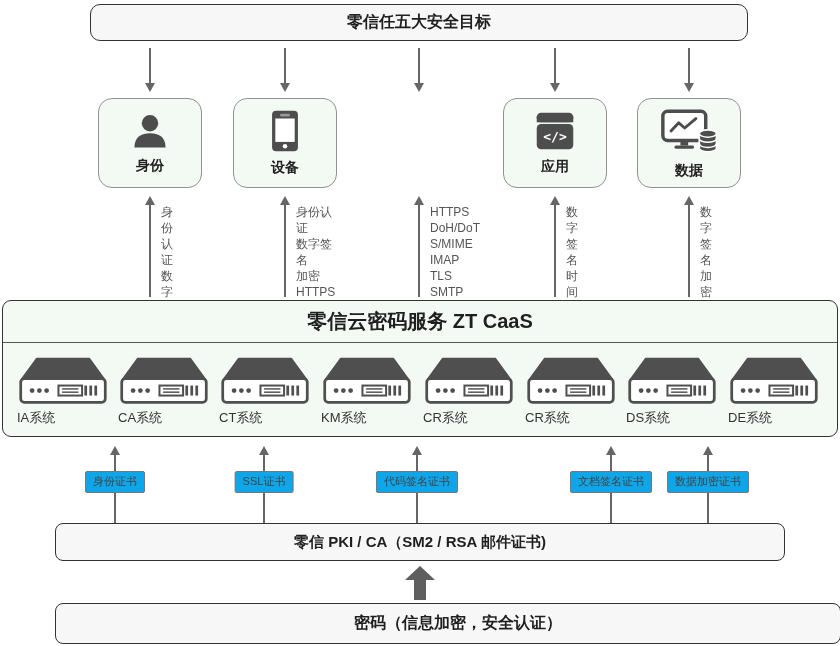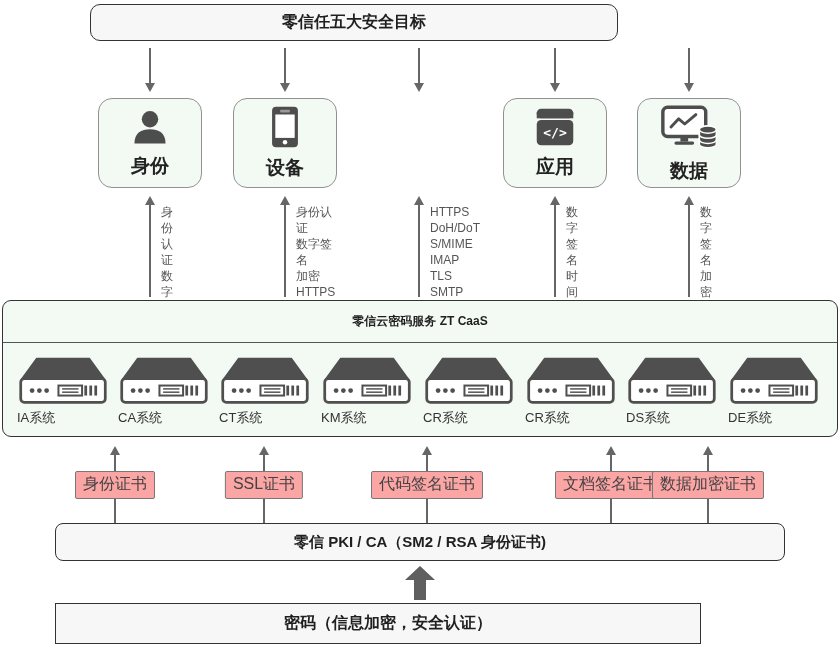--- a/index.html
+++ b/index.html
@@ -18,23 +18,23 @@
     position: absolute;
     border: 1.5px solid #333333;
     border-radius: 10px;
     background: #f7f7f7;
     display: flex;
     align-items: center;
     justify-content: center;
     color: #1f1f1f;
     font-weight: bold;
   }
-  .top-box    { left: 90px;  top: 4px;   width: 528px; height: 37px; font-size: 16px; }
+  .top-box    { left: 90px;  top: 4px;   width: 658px; height: 37px; font-size: 16px; }
   .pki-box    { left: 55px;  top: 523px; width: 730px; height: 38px; font-size: 15px; border-radius: 8px; }
-  .pwd-box    { left: 55px;  top: 603px; width: 646px; height: 41px; font-size: 16px; border-radius: 0; padding-left: 20px; }
+  .pwd-box    { left: 55px;  top: 603px; width: 786px; height: 41px; font-size: 16px; border-radius: 8px; padding-left: 20px; }
 
   
   .varrow { position: absolute; width: 2px; background: #666666; }
   .varrow.up::before {
     content: ""; position: absolute; top: -9px; left: 50%;
     transform: translateX(-50%);
     border-left: 5px solid transparent; border-right: 5px solid transparent;
     border-bottom: 9px solid #666666;
   }
   .varrow.down::after {
@@ -49,21 +49,21 @@
   .goal-box {
     position: absolute;
     top: 98px; width: 104px; height: 90px;
     background: #f3f9f3;
     border: 1px solid #919191;
     border-radius: 14px;
     display: flex; flex-direction: column;
     align-items: center; justify-content: center;
     gap: 7px;
   }
-  .goal-label { font-size: 19px; font-weight: bold; color: #222222; }
+  .goal-label { font-size: 14px; font-weight: bold; color: #222222; }
 
   
   .flow { position: absolute; top: 196px; height: 101px; }
   .flow .varrow { left: 0; top: 9px; height: 92px; }
   .flow-label {
     position: absolute; left: 12px; top: 8px;
     font-size: 12px; line-height: 16px; color: #555555;
     white-space: pre-line;
   }
 
@@ -71,39 +71,39 @@
   .band {
     position: absolute;
     left: 2px; top: 300px; width: 836px; height: 137px;
     background: #f3f9f3;
     border: 1.5px solid #333333;
     border-radius: 9px;
   }
   .band-title {
     position: absolute; top: 0; left: 0; right: 0; height: 40px;
     display: flex; align-items: center; justify-content: center;
-    font-size: 12px; font-weight: bold; color: #1f1f1f;
+    font-size: 20px; font-weight: bold; color: #1f1f1f;
   }
   .band-sep { position: absolute; top: 41px; left: 0; right: 0; height: 0; border-top: 1px solid #555555; }
   .server {
     position: absolute; top: 55px; width: 100px;
     display: flex; flex-direction: column; 
   }
   .server-label { font-size: 13px; color: #333333; margin-top: 3px; }
 
   
   .cert { position: absolute; top: 446px; width: 120px; height: 77px; }
   .cert .varrow { left: 59px; top: 9px; height: 68px; }
   .cert-label {
     position: absolute; top: 25px; left: 50%; transform: translateX(-50%);
-    background: #fca5a5;
+    background: #0ea5e9;
     border: 1px solid #777777;
     border-radius: 2px;
     padding: 2px 7px 3px 7px;
-    font-size: 16px; color: #444444;
+    font-size: 11px; color: #444444;
     white-space: nowrap;
     z-index: 2;
   }
 
   .big-arrow { position: absolute; left: 405px; top: 566px; width: 30px; height: 34px; }
 
   svg { display: block; }
 </style>
 </head>
 <body>
@@ -366,35 +366,35 @@
   </div>
 
   <div class="cert" style="left:55px">
     <div class="varrow up"></div>
     <div class="cert-label">身份证书</div>
   </div>
   <div class="cert" style="left:204px">
     <div class="varrow up"></div>
     <div class="cert-label">SSL证书</div>
   </div>
-  <div class="cert" style="left:367px">
+  <div class="cert" style="left:357px">
     <div class="varrow up"></div>
     <div class="cert-label">代码签名证书</div>
   </div>
   <div class="cert" style="left:551px">
     <div class="varrow up"></div>
     <div class="cert-label">文档签名证书</div>
   </div>
   <div class="cert" style="left:648px">
     <div class="varrow up"></div>
     <div class="cert-label">数据加密证书</div>
   </div>
 
   <div class="hbox pki-box">
-    <span>零信 PKI / CA（SM2 / RSA 身份证书)</span>
+    <span>零信 PKI / CA（SM2 / RSA 邮件证书)</span>
   </div>
 
   <div class="big-arrow">
     <svg width="30" height="34" viewBox="0 0 30 34">
       <polygon points="15,0 30,14 21,14 21,34 9,34 9,14 0,14" fill="#5f5f5f"></polygon>
     </svg>
   </div>
 
   <div class="hbox pwd-box">
     <span>密码（信息加密，安全认证）</span>

